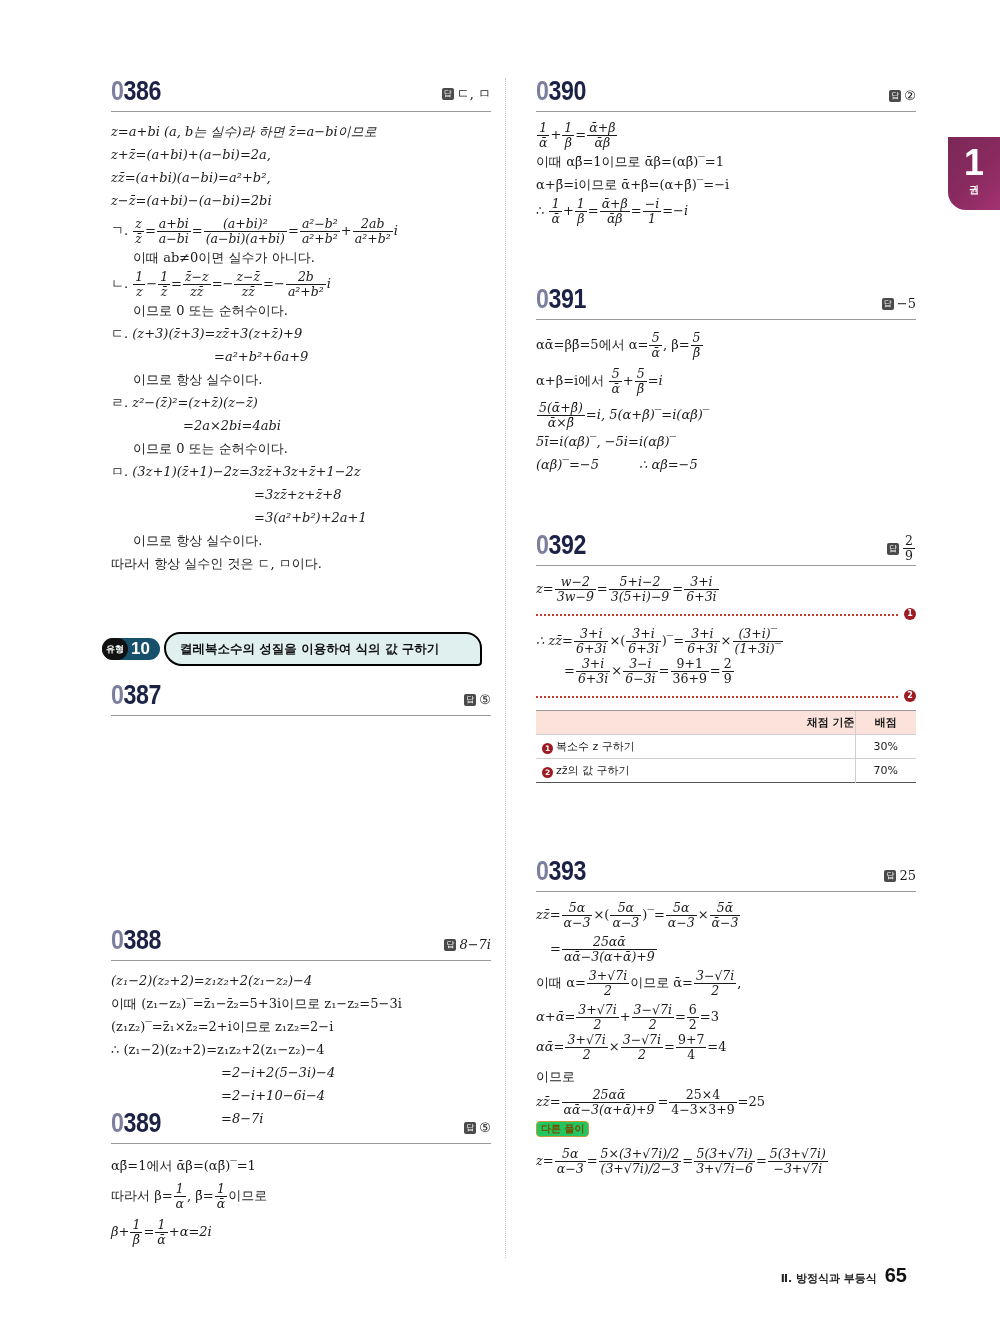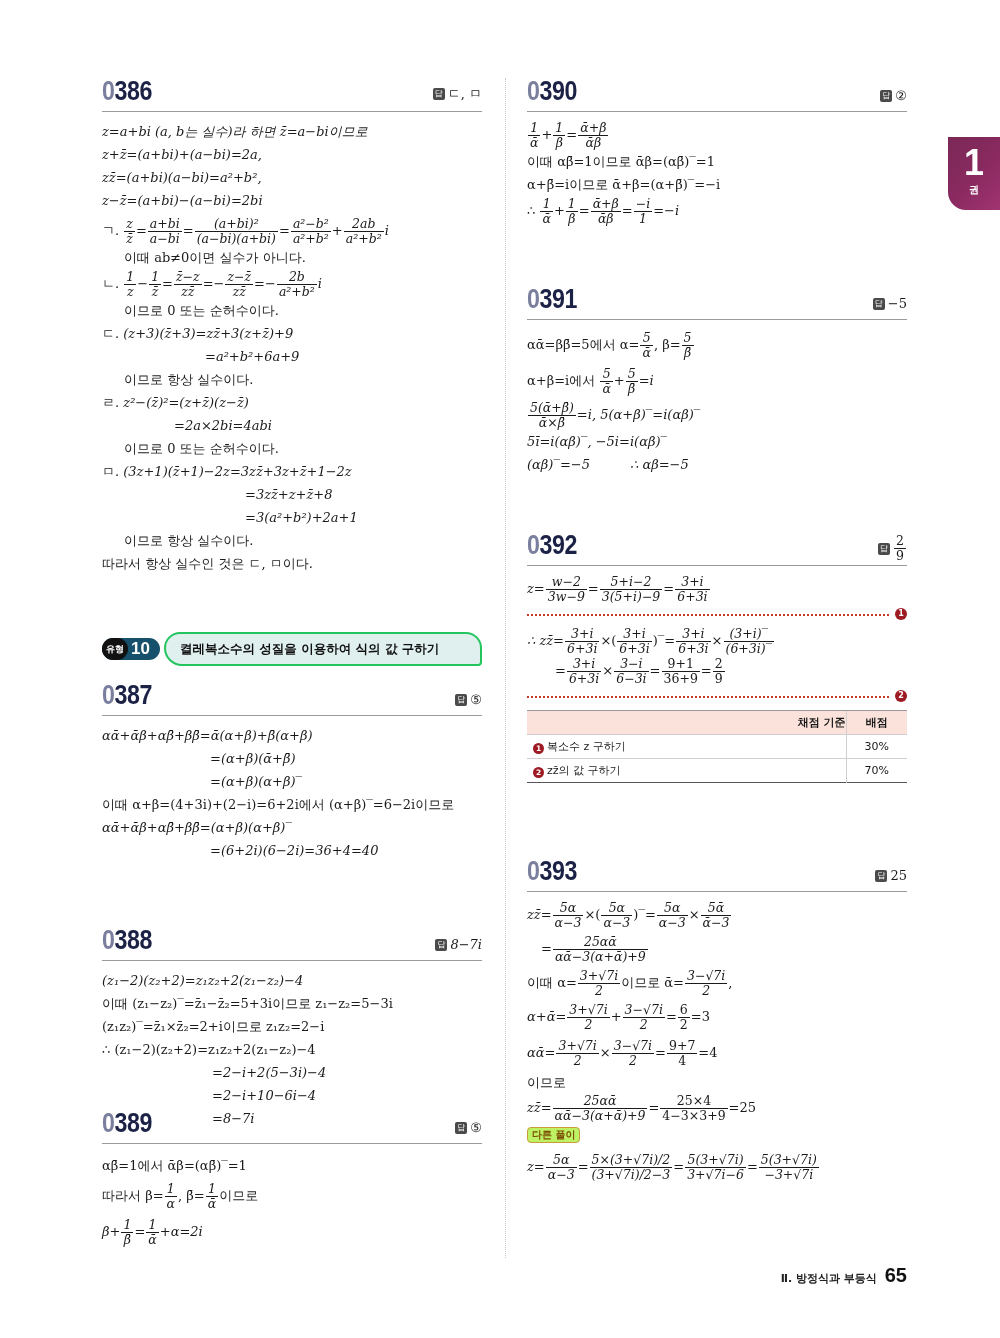--- a/index.html
+++ b/index.html
@@ -3,53 +3,53 @@
 <meta charset="utf-8">
 <style>
   * { box-sizing: border-box; margin: 0; padding: 0; }
   html, body { width: 1000px; height: 1338px; background: #ffffff; }
   body { position: relative; font-family: "DejaVu Serif", "Liberation Serif", serif; color: #1a1a1a; overflow: hidden; }
   .col { position: absolute; top: 0; }
   .col-left { left: 102px; width: 380px; }
   .col-right { left: 527px; width: 380px; }
   .vdivider { position: absolute; left: 505px; top: 78px; width: 0; height: 1180px; border-left: 1px dotted #c8c8c8; }
 
-  .prob { position: absolute; left: 0; width: 380px; }
+  .prob { position: absolute; left: 9px; width: 380px; }
   .prob-head { position: relative; height: 36px; border-bottom: 1.5px solid #9a9a9a; }
   .prob-num { position: absolute; left: 0; bottom: 4px; font-family: "Liberation Sans", "DejaVu Sans", sans-serif; font-weight: bold; font-size: 27px; letter-spacing: -0.5px; color: #1c2246; transform: scaleX(0.86); transform-origin: left bottom; }
   .prob-num .zero { color: #7b7f9e; }
   .prob-ans { position: absolute; right: 0; bottom: 8px; font-size: 13px; display: flex; align-items: center; gap: 3px; }
   .ans-badge { display: inline-block; width: 12px; height: 12px; background: #4a4a4a; color: #fff; font-family: "DejaVu Sans", sans-serif; font-size: 8px; line-height: 12px; text-align: center; border-radius: 2px; }
   .body { padding-top: 8px; font-size: 13px; line-height: 23px; }
   .ln { white-space: nowrap; }
   .ind1 { padding-left: 22px; }
   .it { font-style: italic; }
 
   .frac { display: inline-block; vertical-align: middle; text-align: center; margin: 0 1px; line-height: 14px; font-size: 12.5px; }
   .frac > span { display: block; padding: 0 2px; }
   .frac > span:first-child { border-bottom: 1px solid #1a1a1a; }
   .tall { line-height: 30px; min-height: 30px; }
 
   .type-banner { position: absolute; left: 0; top: 632px; width: 380px; height: 34px; }
   .type-pill { position: absolute; left: 0; top: 6px; width: 58px; height: 22px; background: #16506b; border-radius: 11px; }
   .type-label { position: absolute; left: 0; top: 6px; width: 26px; height: 22px; background: #111; border-radius: 11px; color: #fff; font-family: "DejaVu Sans", sans-serif; font-size: 9px; line-height: 22px; text-align: center; font-weight: bold; }
   .type-num { position: absolute; left: 29px; top: 6px; color: #fff; font-family: "Liberation Sans", sans-serif; font-weight: bold; font-size: 17px; line-height: 22px; }
-  .type-box { position: absolute; left: 62px; top: 0; right: 0; height: 34px; background: #dff0ef; border: 2px solid #22c55e; border-radius: 16px 16px 4px 16px; border-bottom-left-radius: 18px; font-family: "DejaVu Sans", sans-serif; font-weight: bold; font-size: 12.5px; line-height: 30px; padding-left: 14px; color: #111; }
+  .type-box { position: absolute; left: 62px; top: 0; right: 0; height: 34px; background: #dff0ef; border: 2px solid #000000; border-radius: 16px 16px 4px 16px; border-bottom-left-radius: 18px; font-family: "DejaVu Sans", sans-serif; font-weight: bold; font-size: 12.5px; line-height: 30px; padding-left: 14px; color: #111; }
 
   .dotrule { position: relative; height: 14px; margin: 4px 0; }
   .dotrule::before { content: ""; position: absolute; left: 0; right: 18px; top: 6px; border-top: 2px dotted #c0392b; }
   .step { position: absolute; right: 0; top: 0; width: 12px; height: 12px; border-radius: 6px; background: #9e1b24; color: #fff; font-family: "DejaVu Sans", sans-serif; font-size: 8px; font-weight: bold; line-height: 12px; text-align: center; }
 
   table.grade { width: 380px; border-collapse: collapse; font-family: "DejaVu Sans", sans-serif; font-size: 11px; margin-top: 6px; border-bottom: 1.5px solid #555; }
   table.grade th { background: #fbe3dc; font-weight: bold; height: 22px; border-top: 1px solid #999; text-align: right; }
   table.grade td { height: 23px; border-top: 1px solid #cfcfcf; padding-left: 6px; }
   table.grade .pct { width: 61px; border-left: 1px solid #cfcfcf; text-align: center; padding-left: 0; }
   .mini-step { display: inline-block; width: 11px; height: 11px; border-radius: 6px; background: #9e1b24; color: #fff; font-size: 7.5px; font-weight: bold; line-height: 11px; text-align: center; margin-right: 3px; vertical-align: -1px; }
 
-  .alt-badge { display: inline-block; border: 1.5px solid #c79a3a; background: #bef264; color: #7a4d00; border-radius: 4px; font-family: "DejaVu Sans", sans-serif; font-size: 10px; font-weight: bold; padding: 0 4px; line-height: 14px; }
+  .alt-badge { display: inline-block; border: 1.5px solid #c79a3a; background: #22c55e; color: #7a4d00; border-radius: 4px; font-family: "DejaVu Sans", sans-serif; font-size: 10px; font-weight: bold; padding: 0 4px; line-height: 14px; }
 
   .vol-tab { position: absolute; left: 948px; top: 137px; width: 52px; height: 73px; background: linear-gradient(135deg, #7a2856 0%, #8a2a60 55%, #a23372 100%); border-radius: 0 0 0 18px; color: #fff; text-align: center; }
   .vol-num { font-family: "Liberation Sans", sans-serif; font-weight: bold; font-size: 36px; line-height: 40px; padding-top: 6px; }
   .vol-lbl { font-family: "DejaVu Sans", sans-serif; font-size: 10px; font-weight: bold; }
 
   .footer { position: absolute; right: 93px; top: 1264px; display: flex; align-items: baseline; gap: 8px; font-family: "DejaVu Sans", sans-serif; }
   .footer-chapter { font-size: 11px; font-weight: bold; color: #222; }
   .footer-page { font-family: "Liberation Sans", sans-serif; font-size: 20px; font-weight: bold; color: #111; }
 </style>
 </head>
@@ -104,28 +104,20 @@
   </div>
 
   <div class="prob" style="top:680px;">
     <div class="prob-head">
       <div class="prob-num"><span class="zero">0</span><span>387</span></div>
       <div class="prob-ans">
           <span class="ans-badge">답</span>
           <span>⑤</span>
         </div>
     </div>
-    <div class="body">
-      <div class="ln it">αᾱ+ᾱβ+αβ̄+ββ̄=ᾱ(α+β)+β̄(α+β)</div>
-      <div class="ln it" style="padding-left:108px;">=(α+β)(ᾱ+β̄)</div>
-      <div class="ln it" style="padding-left:108px;">=(α+β)(α+β)‾</div>
-      <div class="ln">이때 α+β=(4+3i)+(2−i)=6+2i에서 (α+β)‾=6−2i이므로</div>
-      <div class="ln it">αᾱ+ᾱβ+αβ̄+ββ̄=(α+β)(α+β)‾</div>
-      <div class="ln it" style="padding-left:108px;">=(6+2i)(6−2i)=36+4=40</div>
-    </div>
   </div>
 
   <div class="prob" style="top:882px;margin-top:43px;">
     <div class="prob-head">
       <div class="prob-num"><span class="zero">0</span><span>388</span></div>
       <div class="prob-ans">
           <span class="ans-badge">답</span>
           <span class="it">8−7i</span>
         </div>
     </div>
@@ -217,21 +209,21 @@
         </div>
     </div>
     <div class="body">
       <div class="ln tall">
         <span class="it">z=</span><span class="frac it"><span>w−2</span><span>3w−9</span></span>=<span class="frac it"><span>5+i−2</span><span>3(5+i)−9</span></span>=<span class="frac it"><span>3+i</span><span>6+3i</span></span>
       </div>
       <div class="dotrule">
           <span class="step">1</span>
         </div>
       <div class="ln tall">
-        <span class="it">∴ zz̄=</span><span class="frac it"><span>3+i</span><span>6+3i</span></span>×(<span class="frac it"><span>3+i</span><span>6+3i</span></span>)‾=<span class="frac it"><span>3+i</span><span>6+3i</span></span>×<span class="frac it"><span>(3+i)‾</span><span>(6+3i)‾</span></span>
+        <span class="it">∴ zz̄=</span><span class="frac it"><span>3+i</span><span>6+3i</span></span>×(<span class="frac it"><span>3+i</span><span>6+3i</span></span>)‾=<span class="frac it"><span>3+i</span><span>6+3i</span></span>×<span class="frac it"><span>(3+i)‾</span><span>(1+3i)‾</span></span>
       </div>
       <div class="ln tall" style="padding-left:28px;">
         =<span class="frac it"><span>3+i</span><span>6+3i</span></span>×<span class="frac it"><span>3−i</span><span>6−3i</span></span>=<span class="frac"><span>9+1</span><span>36+9</span></span>=<span class="frac"><span>2</span><span>9</span></span>
       </div>
       <div class="dotrule">
           <span class="step">2</span>
         </div>
       <table class="grade">
         <thead>
           <tr>
@@ -267,21 +259,21 @@
       </div>
       <div class="ln tall" style="padding-left:14px;margin-top:4px;">
         =<span class="frac it"><span>25αᾱ</span><span>αᾱ−3(α+ᾱ)+9</span></span>
       </div>
       <div class="ln tall" style="margin-top:4px;">
         <span>이때 α=</span><span class="frac it"><span>3+√7i</span><span>2</span></span><span>이므로 ᾱ=</span><span class="frac it"><span>3−√7i</span><span>2</span></span><span>,</span>
       </div>
       <div class="ln tall" style="margin-top:4px;">
         <span class="it">α+ᾱ=</span><span class="frac it"><span>3+√7i</span><span>2</span></span>+<span class="frac it"><span>3−√7i</span><span>2</span></span>=<span class="frac"><span>6</span><span>2</span></span><span>=3</span>
       </div>
-      <div class="ln tall" style="margin-top:6px;">
+      <div class="ln tall" style="margin-top:0;">
         <span class="it">αᾱ=</span><span class="frac it"><span>3+√7i</span><span>2</span></span>×<span class="frac it"><span>3−√7i</span><span>2</span></span>=<span class="frac"><span>9+7</span><span>4</span></span><span>=4</span>
       </div>
       <div class="ln" style="margin-top:4px;">이므로</div>
       <div class="ln tall">
         <span class="it">zz̄=</span><span class="frac it"><span>25αᾱ</span><span>αᾱ−3(α+ᾱ)+9</span></span>=<span class="frac"><span>25×4</span><span>4−3×3+9</span></span><span>=25</span>
       </div>
       <div class="ln"><span class="alt-badge">다른 풀이</span></div>
       <div class="ln tall" style="margin-top:8px;">
         <span class="it">z=</span><span class="frac it"><span>5α</span><span>α−3</span></span>=<span class="frac it"><span>5×(3+√7i)/2</span><span>(3+√7i)/2−3</span></span>=<span class="frac it"><span>5(3+√7i)</span><span>3+√7i−6</span></span>=<span class="frac it"><span>5(3+√7i)</span><span>−3+√7i</span></span>
       </div>

